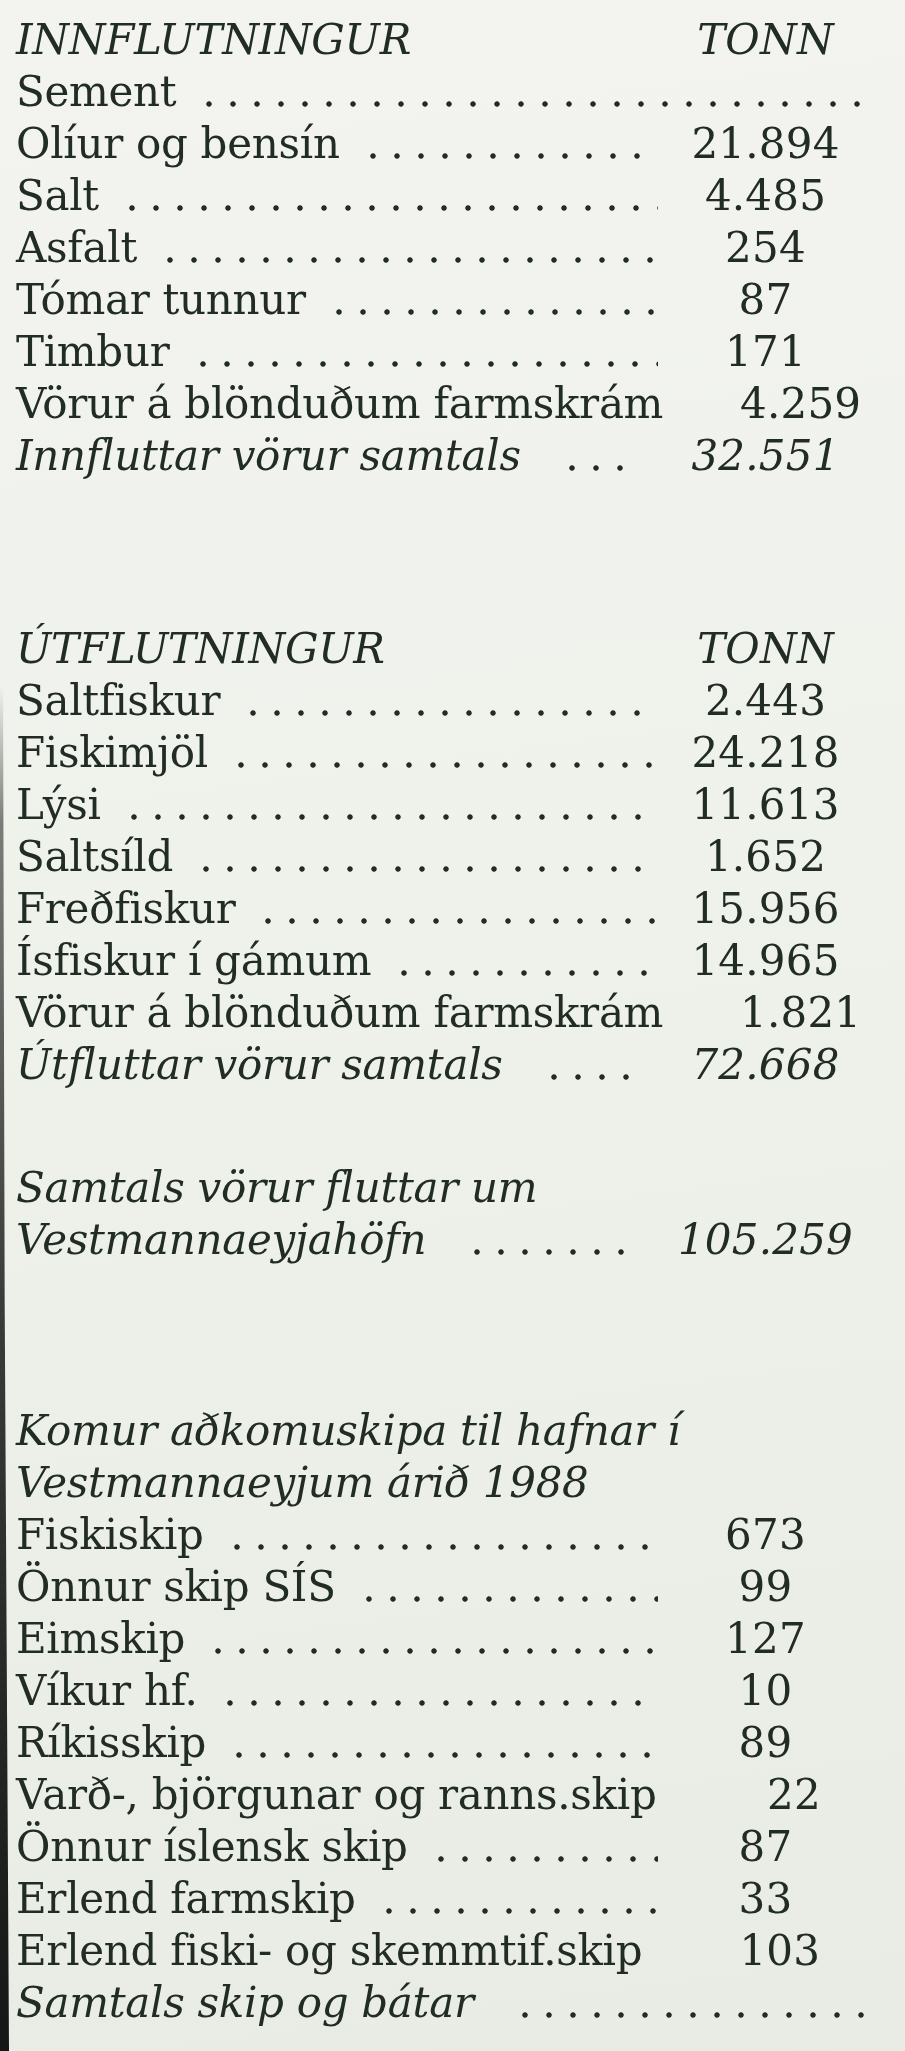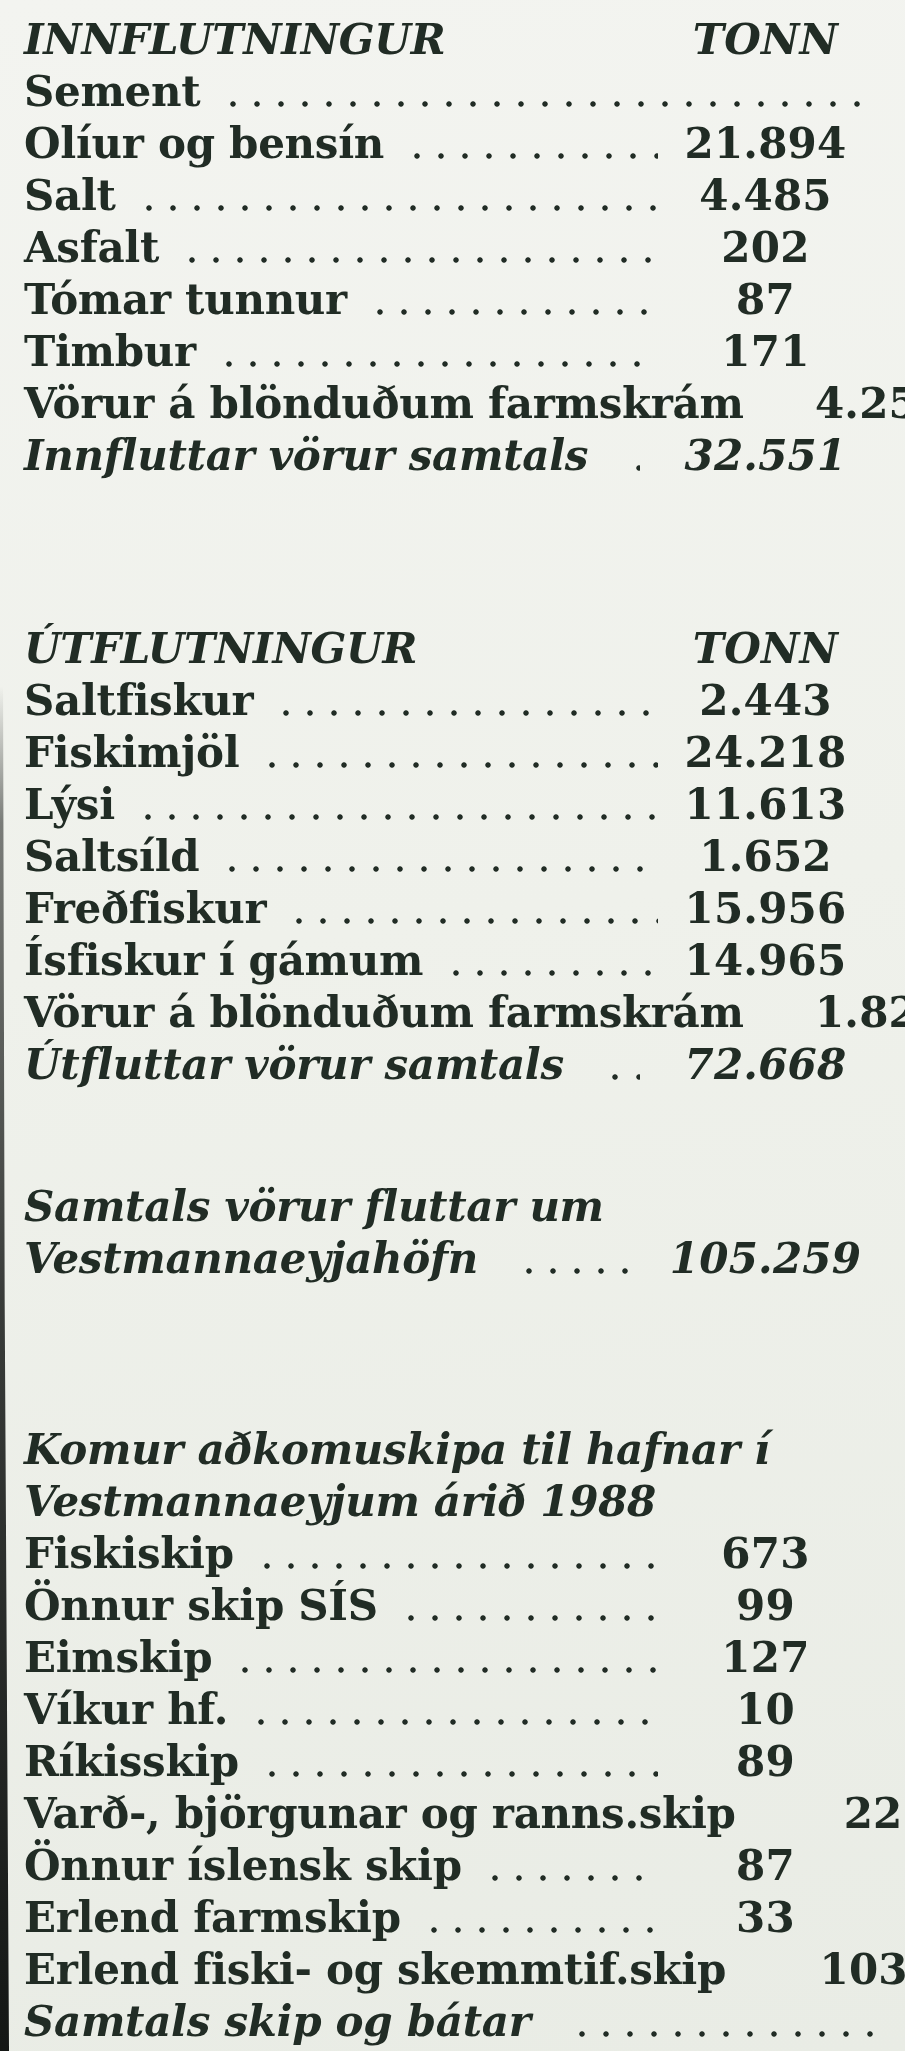--- a/index.html
+++ b/index.html
@@ -20,25 +20,25 @@
   .scan-edge{
     position:absolute;left:0;top:686px;bottom:0;width:9px;
     background:linear-gradient(to bottom,
       rgba(25,28,26,0) 0%,
       rgba(25,28,26,.55) 10%,
       rgba(25,28,26,.85) 45%,
       rgba(20,23,21,1) 100%);
     clip-path:polygon(0 0,34% 0,52% 45%,100% 100%,0 100%);
   }
   .content{
-    position:absolute;top:14px;left:24px;right:32px;font-weight:bold;
+    position:absolute;top:14px;left:16px;right:32px;
   }
   .section{display:block;}
   .sec-2{margin-top:141px;}
-  .sec-3{margin-top:90px;}
+  .sec-3{margin-top:71px;}
   .sec-4{margin-top:139px;}
   .row{
     display:flex;
     align-items:baseline;
     line-height:52px;
     font-size:42px;
     white-space:nowrap;
   }
   .lbl{flex:0 0 auto;letter-spacing:-0.3px;}
   .val{
@@ -84,21 +84,21 @@
         <span class="val">21.894</span>
       </div>
       <div class="row">
         <span class="lbl">Salt</span>
         <span class="leader"></span>
         <span class="val">4.485</span>
       </div>
       <div class="row">
         <span class="lbl">Asfalt</span>
         <span class="leader"></span>
-        <span class="val">202</span>
+        <span class="val">254</span>
       </div>
       <div class="row">
         <span class="lbl">Tómar tunnur</span>
         <span class="leader"></span>
         <span class="val">87</span>
       </div>
       <div class="row">
         <span class="lbl">Timbur</span>
         <span class="leader"></span>
         <span class="val">171</span>

